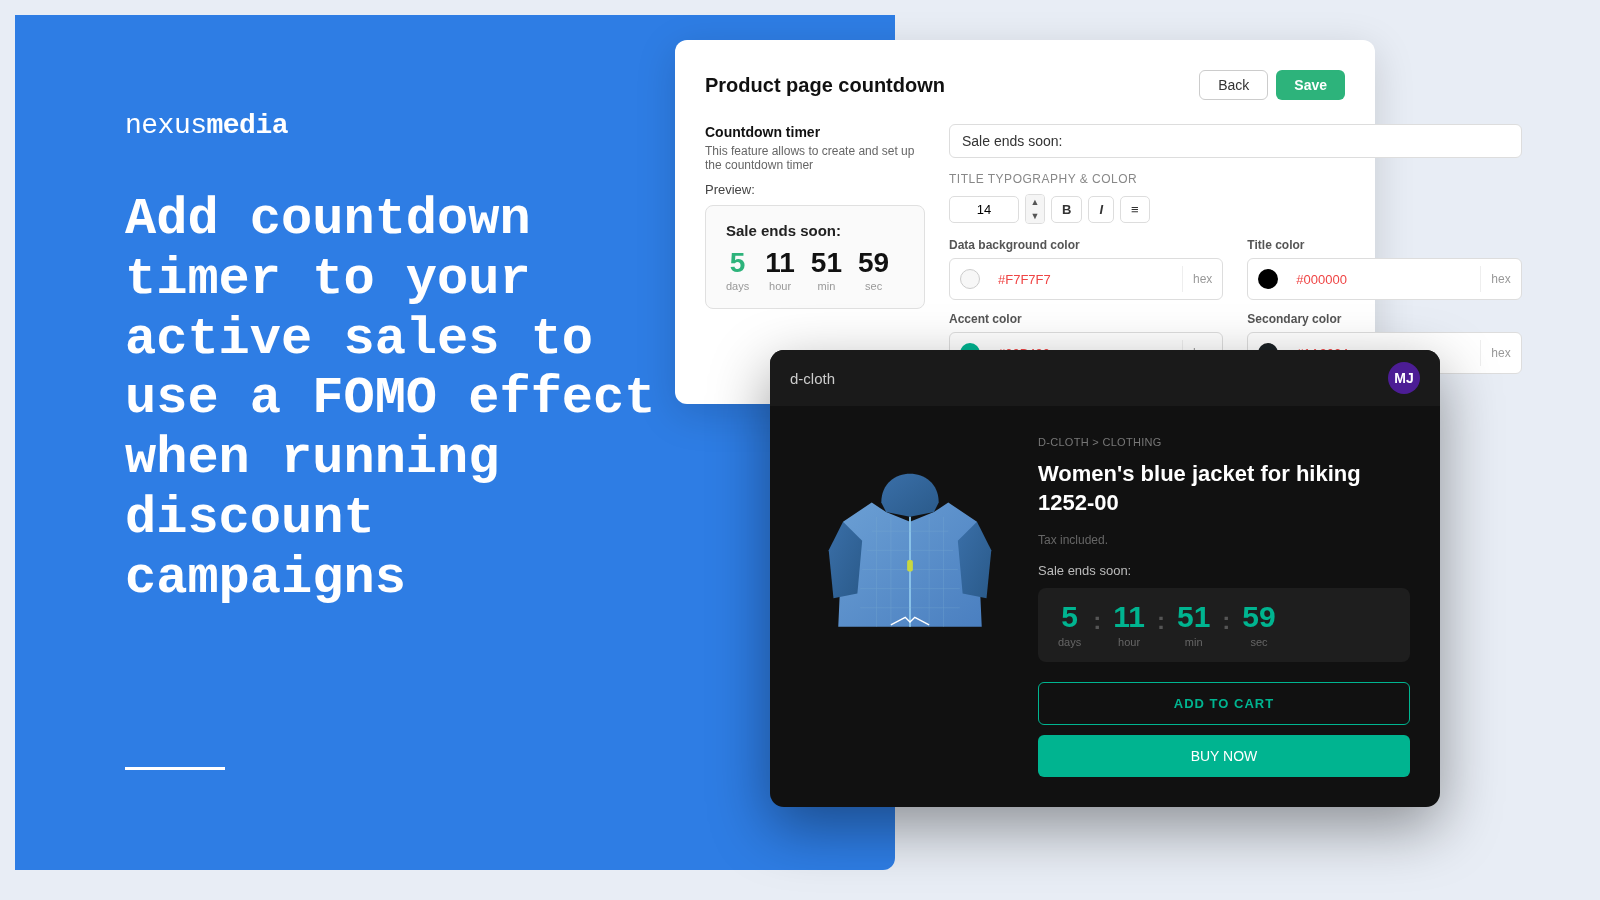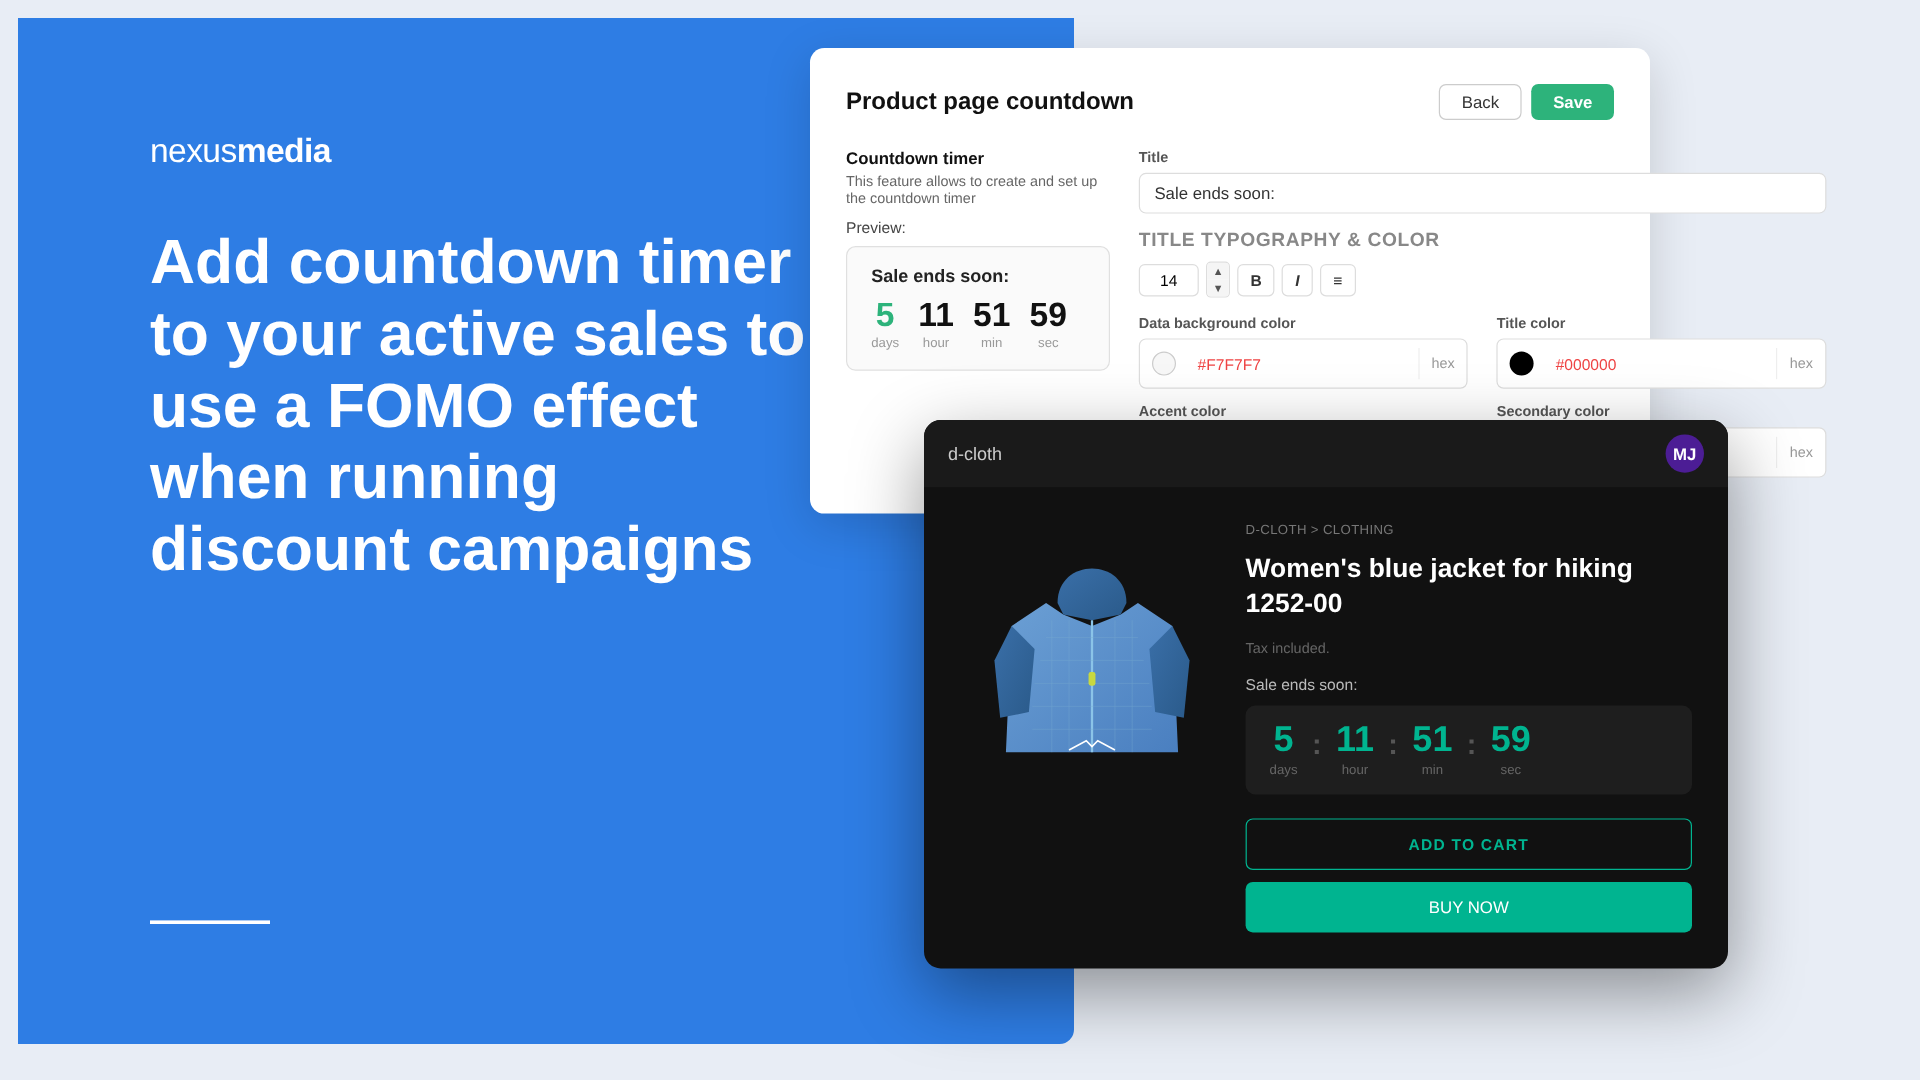--- a/index.html
+++ b/index.html
@@ -16,20 +16,21 @@
       position: absolute;
       left: 0; top: 0;
       width: 910px;
       height: 870px;
       background: #2e7de4;
       border-radius: 0 0 12px 0;
       top: 15px;
       left: 15px;
       width: 880px;
       height: 855px;
+      font-family: Liberation Mono, monospace;
     }
 
     .brand-logo {
       position: absolute;
       top: 95px;
       left: 110px;
       color: white;
       font-size: 28px;
       font-weight: 300;
       letter-spacing: -0.5px;
@@ -188,36 +189,36 @@
       font-size: 14px;
       color: #333;
       background: white;
     }
 
     .typography-section {
       margin-top: 14px;
     }
 
     .section-title-small {
-      font-size: 16px;
-      font-weight: 700;
+      font-size: 12px;
+      font-weight: 400;
       color: #888;
       letter-spacing: 0.5px;
       text-transform: uppercase;
       margin-bottom: 8px;
     }
 
     .typography-controls {
       display: flex;
       gap: 6px;
       align-items: center;
     }
 
     .typo-number-input {
-      width: 50px;
+      width: 70px;
       padding: 5px 8px;
       border: 1px solid #ddd;
       border-radius: 5px;
       font-size: 13px;
       text-align: center;
     }
 
     .typo-stepper {
       display: flex;
       flex-direction: column;
@@ -543,21 +544,20 @@
             <div class="timer-unit">
               <span class="timer-number black">59</span>
               <span class="timer-label">sec</span>
             </div>
           </div>
         </div>
       </div>
 
       <div style="flex:1;">
         <div style="margin-bottom:14px;">
-          <div class="config-field-label">Title</div>
           <input class="config-input" type="text" value="Sale ends soon:" style="">
         </div>
 
         <div class="typography-section">
           <div class="section-title-small">TITLE TYPOGRAPHY &amp; COLOR</div>
           <div class="typography-controls">
             <input class="typo-number-input" type="text" value="14" style="">
             <div class="typo-stepper">
               <button>▲</button>
               <button>▼</button>

